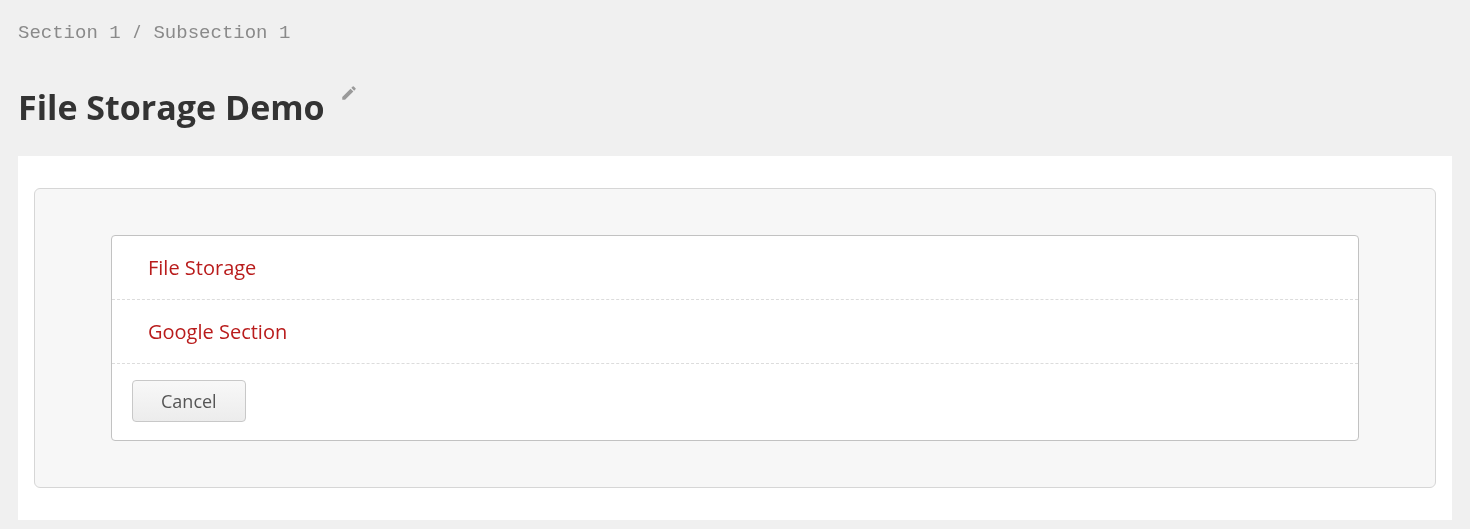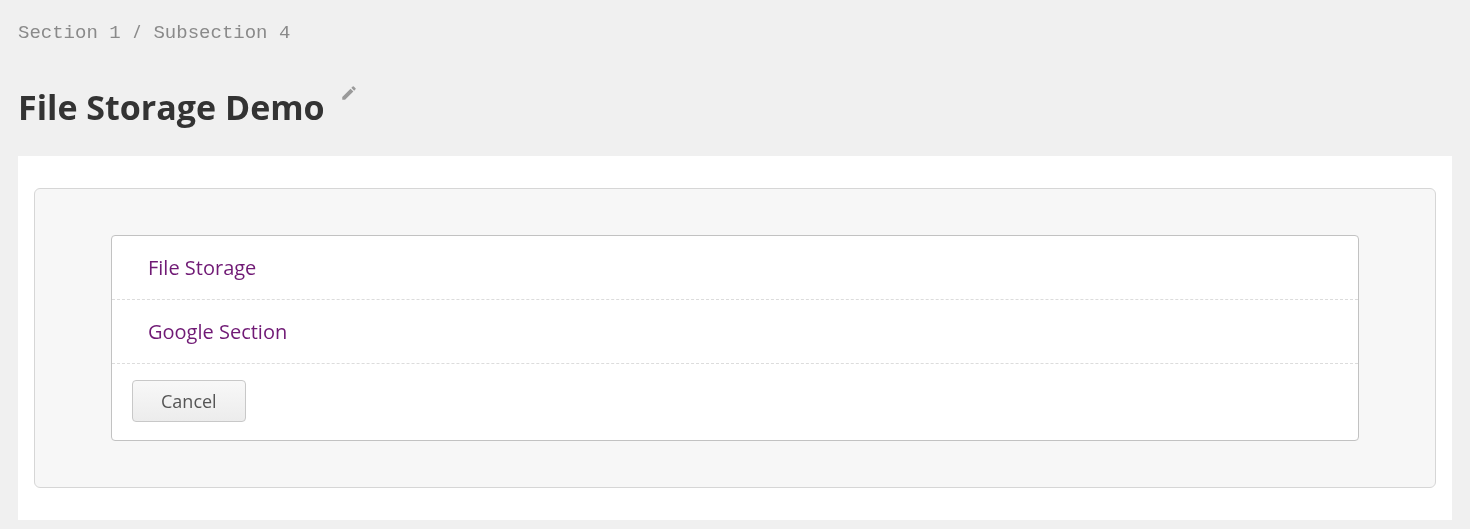--- a/index.html
+++ b/index.html
@@ -65,21 +65,21 @@
     }
     .option-box {
       background: #fff;
       border: 1px solid #c2c2c2;
       border-radius: 4px;
       padding: 0 0 18px 0;
     }
     .option {
       padding: 18px 36px 18px 36px;
       font-size: 20px;
-      color: #701a75;
+      color: #b91c1c;
       border-bottom: 1px dashed #dcdcdc;
       cursor: pointer;
     }
     .option:last-of-type {
       border-bottom: 1px dashed #dcdcdc;
     }
     .actions {
       padding: 16px 0 0 20px;
     }
     .cancel-btn {
@@ -94,21 +94,21 @@
       text-align: right;
     }
   </style>
 </head>
 <body>
 
 <div class="page">
   <div class="breadcrumb">
     <a href="#">Section 1</a>
     <span class="sep">/</span>
-    <a href="#">Subsection 4</a>
+    <a href="#">Subsection 1</a>
   </div>
 
   <div class="title-row">
     <h1 class="page-title">File Storage Demo</h1>
     <span class="edit-icon">
       <svg viewBox="0 0 24 24">
           <path d="M3 17.25V21h3.75l11.06-11.06-3.75-3.75L3 17.25zM20.71 7.04a1 1 0 0 0 0-1.41l-2.34-2.34a1 1 0 0 0-1.41 0l-1.83 1.83 3.75 3.75 1.83-1.83z"></path>
         </svg>
     </span>
   </div>

